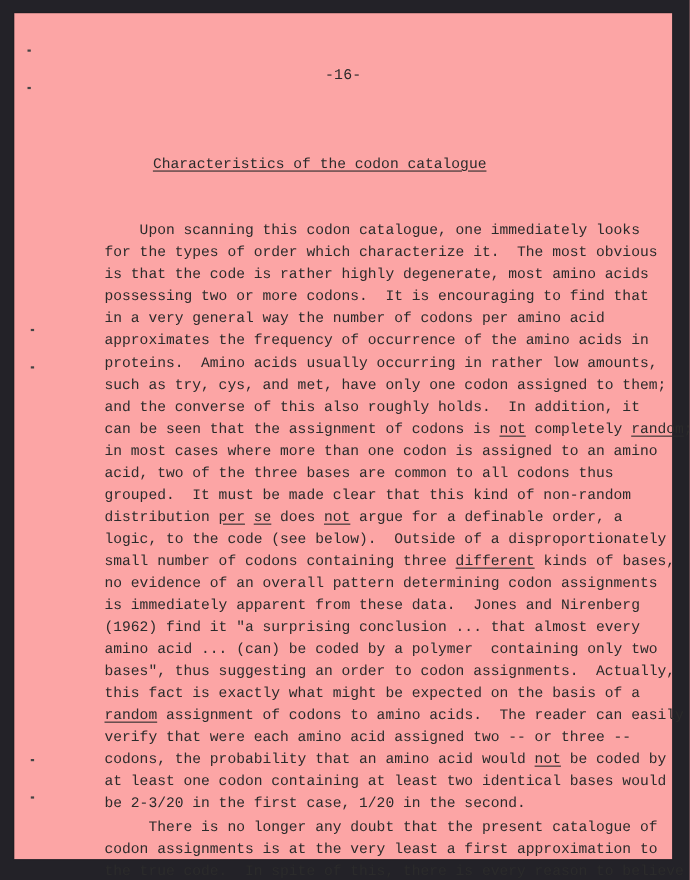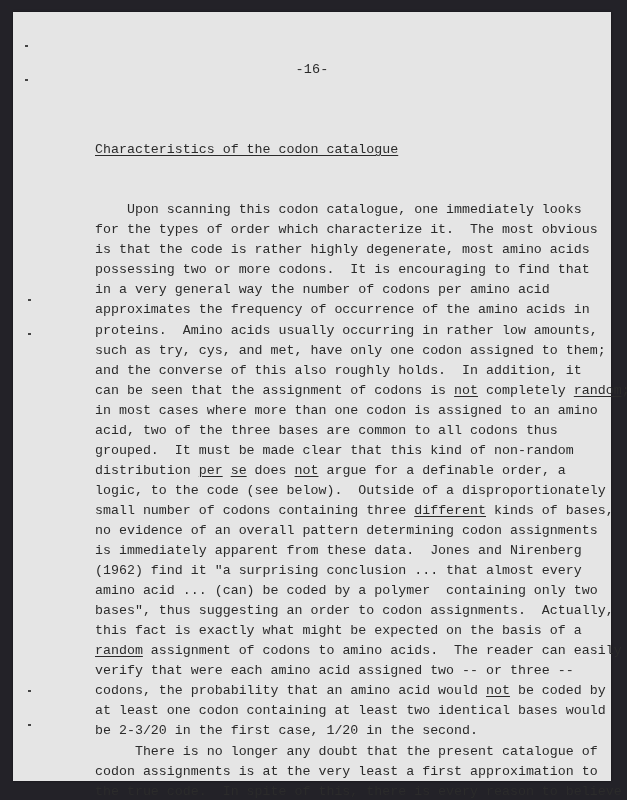--- a/index.html
+++ b/index.html
@@ -6,21 +6,21 @@
   body {
     width: 627px; height: 800px; overflow: hidden;
     background: #232228;
     position: relative;
     font-family: "Liberation Mono", "DejaVu Sans Mono", monospace;
   }
   .paper {
     position: absolute;
     left: 13px; top: 12px;
     width: 598px; height: 769px;
-    background: #e5e5e5;
+    background: #fca5a5;
     box-shadow: 0 0 2px rgba(0,0,0,0.5);
   }
   .mark {
     position: absolute;
     width: 3px; height: 2px;
     background: #444;
   }
   .page-number {
     position: absolute;
     left: 0; right: 0;
@@ -34,21 +34,21 @@
     position: absolute;
     left: 82px;
     top: 88px;
     width: 500px;
     font-size: 13.3px;
     line-height: 20.05px;
     color: #2b2b2b;
     white-space: pre;
   }
   .line { height: 20.05px; }
-  .heading span { text-decoration: underline; text-underline-offset: 2px; }
+  .heading span { text-decoration: underline; text-underline-offset: 2px; margin-left: 44px; }
   u { text-underline-offset: 2px; }
 </style>
 </head>
 <body>
 
 <div class="paper">
   <div class="mark" style="left:12px; top:33px;"></div>
   <div class="mark" style="left:12px; top:67px;"></div>
   <div class="mark" style="left:15px; top:287px;"></div>
   <div class="mark" style="left:15px; top:321px;"></div>

